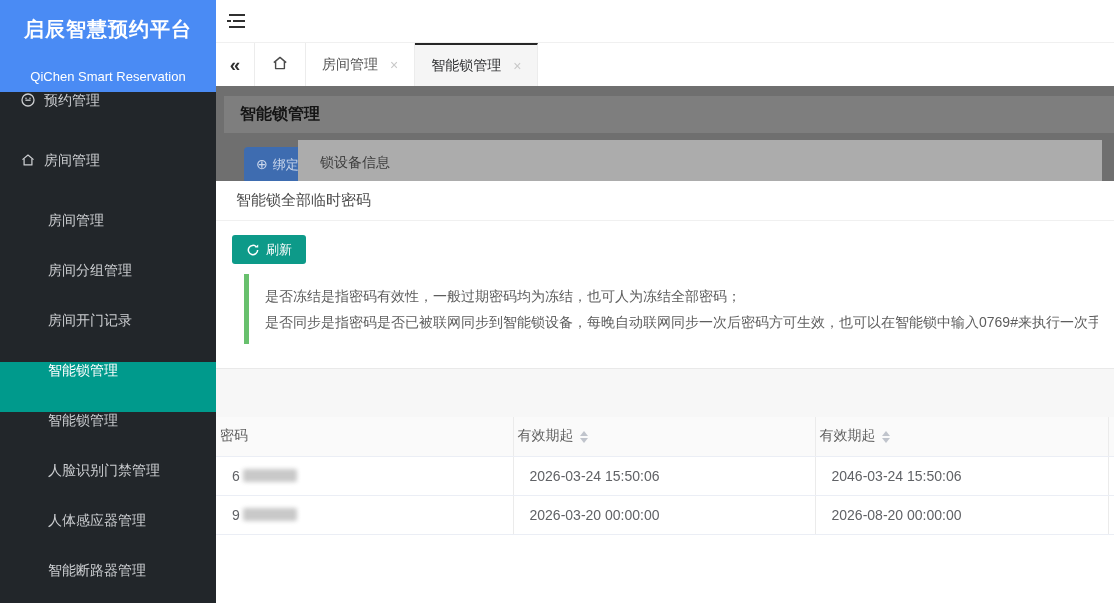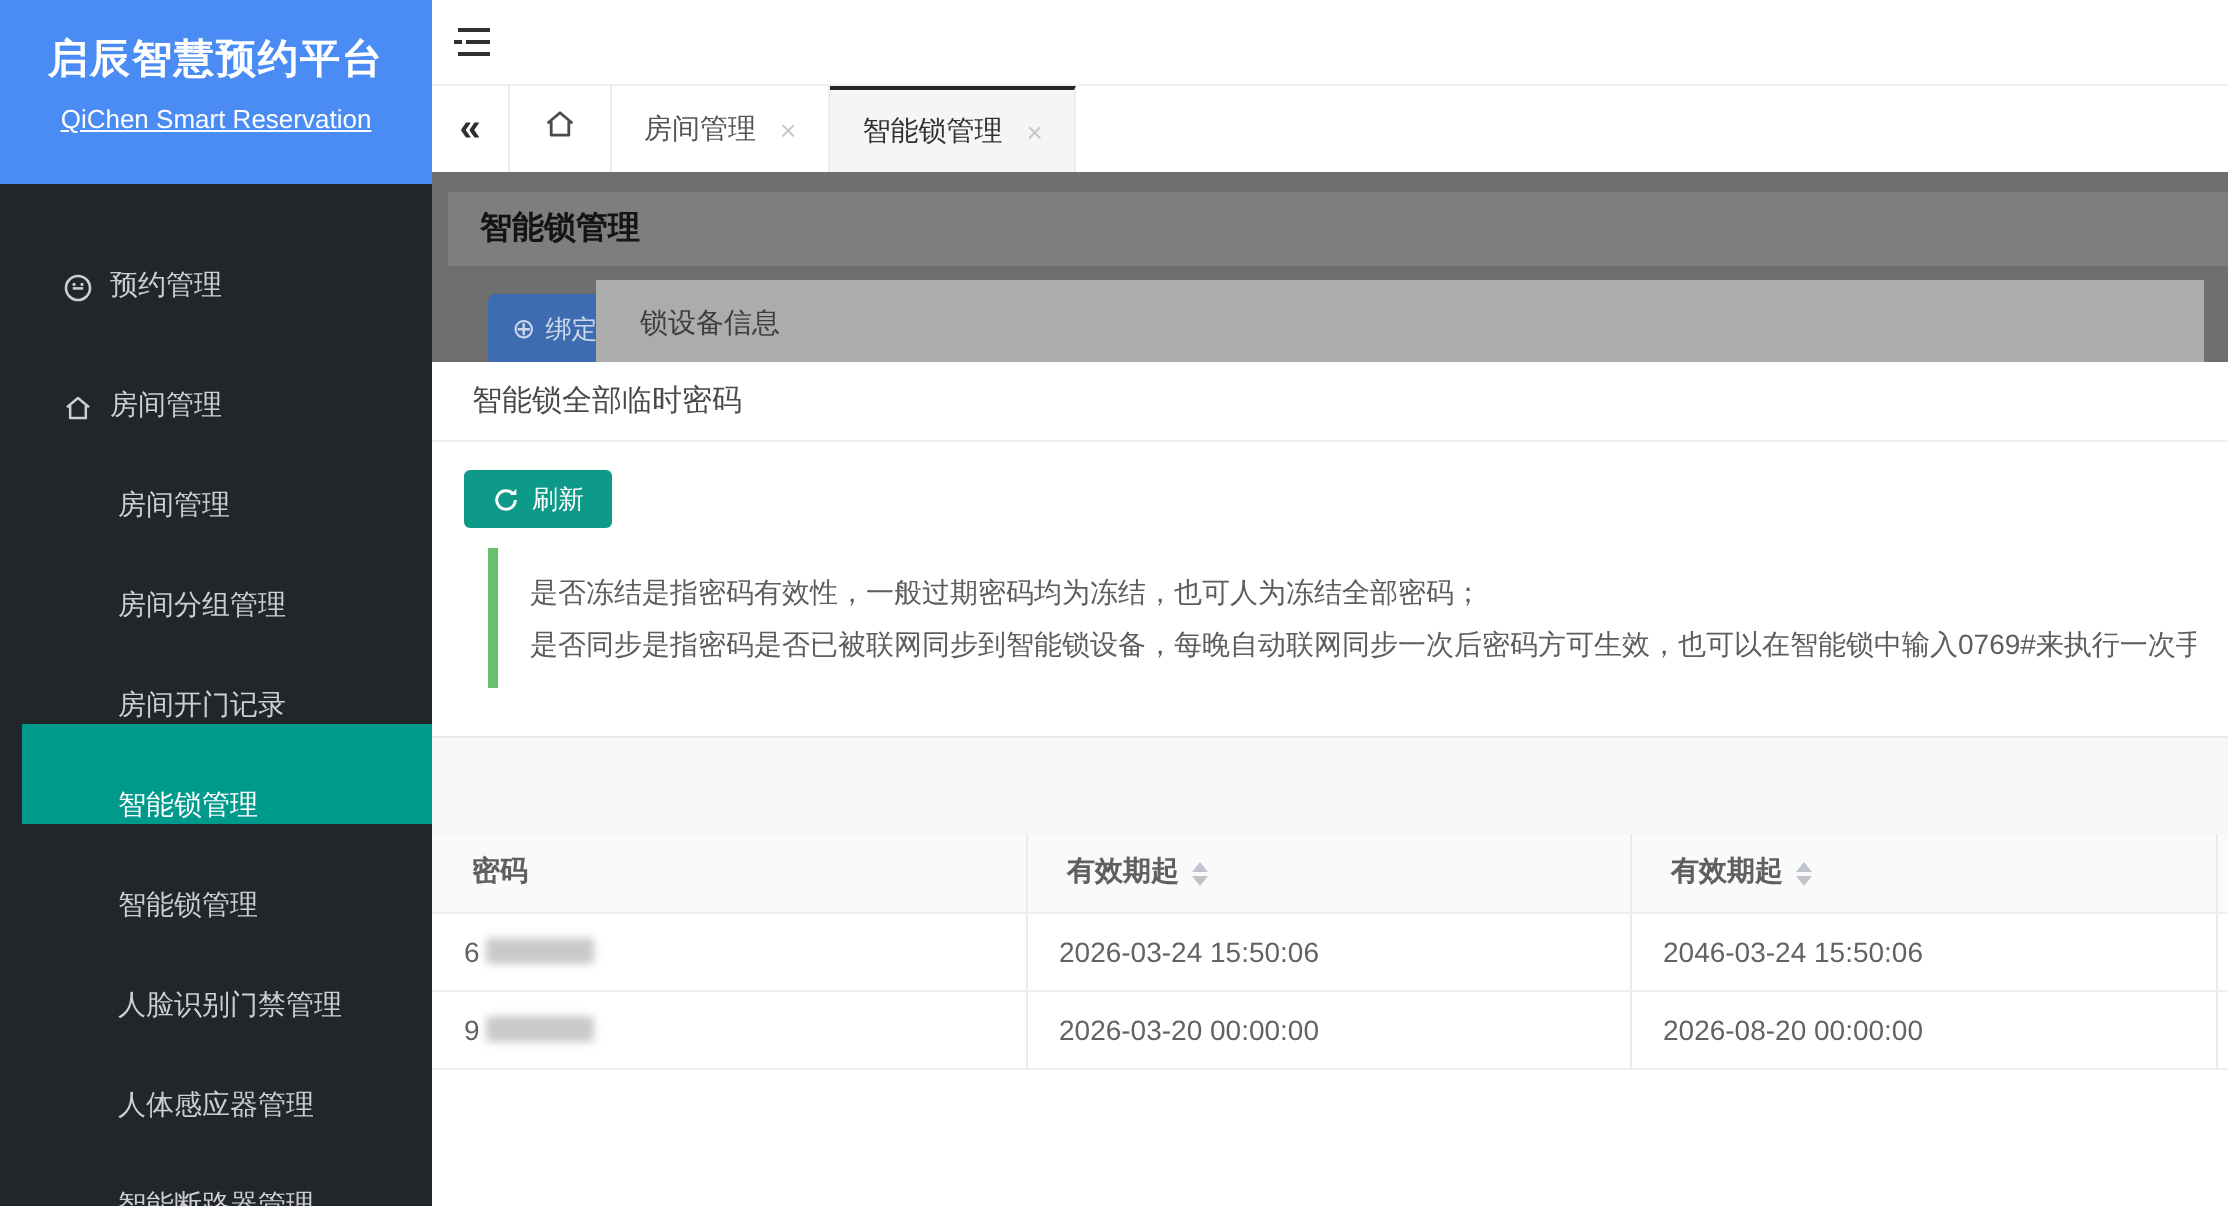--- a/index.html
+++ b/index.html
@@ -6,23 +6,23 @@
   html,body { width:1114px; height:603px; overflow:hidden;
     font-family:"Liberation Sans","DejaVu Sans",sans-serif; }
   #app { position:relative; width:1114px; height:603px; background:#fff; }
 
   
   .sidebar { position:absolute; left:0; top:0; width:216px; height:603px;
     background:var(--sidebar-bg); overflow:hidden; }
   .logo { height:92px; background:var(--brand-blue); color:#fff; text-align:center;
     padding-top:16px; }
   .logo h1 { font-size:20px; font-weight:bold; letter-spacing:1px; }
-  .logo p { font-size:13px; margin-top:9px;text-decoration:underline; }
-  .menu-item { display:flex; align-items:flex-end; color:#ccced1; font-size:14px;
-    cursor:pointer;margin-left:11px; }
+  .logo p { font-size:13px; margin-top:26px; }
+  .menu-item { display:flex; align-items:flex-start; color:#ccced1; font-size:14px;
+    cursor:pointer; }
   .menu-item.root { height:60px; padding-left:20px; }
   .menu-item.sub  { height:50px; padding-left:48px; }
   .menu-item.active { background:var(--teal); color:#fff; }
   .mi-icon { width:16px; height:16px; margin-right:8px; display:inline-flex; }
 
   
   .header { position:absolute; left:216px; top:0; width:898px; height:86px; background:#fff; }
   .header-top { height:43px; border-bottom:1px solid #f0f0f0; display:flex; align-items:center;
     padding-left:11px; }
   .fold-icon { width:18px; height:14px; position:relative; cursor:pointer; }
@@ -63,22 +63,22 @@
     align-items:center; padding-left:20px; font-size:15px; color:#4a4a4a; }
   .refresh-btn { margin:14px 0 0 16px; height:29px; padding:0 14px;
     background:var(--btn-teal); color:#fff; border:none; border-radius:3px;
     font-size:13px; display:inline-flex; align-items:center; gap:6px; cursor:pointer; }
   .alert { margin:10px 16px 0 28px; border-left:5px solid var(--alert-green);
     padding:9px 16px; white-space:nowrap; overflow:hidden; }
   .alert p { font-size:14px; color:#5d5d5d; line-height:26px; }
   .grayband { margin-top:24px; height:49px; background:#f7f7f7; border-top:1px solid #e9e9e9; }
   table { width:100%; border-collapse:collapse; table-layout:fixed; }
   col.c1{width:297px} col.c2{width:302px} col.c3{width:293px}
-  th { height:39px; background:#fafafa; font-weight:bold; font-size:14px; color:#5f5f5f;
-    text-align:left; padding-left:20px; border-right:1px solid #ebebeb;
+  th { height:39px; background:#fafafa; font-weight:normal; font-size:14px; color:#5f5f5f;
+    text-align:left; padding-left:4px; border-right:1px solid #ebebeb;
     border-bottom:1px solid #ebeef5; cursor:pointer; }
   td { height:39px; background:#fff; font-size:14px; color:#606266; padding-left:16px;
     border-right:1px solid #ebebeb; border-bottom:1px solid #ebeef5; }
   th:last-child, td:last-child { border-right:none; }
   .caret { display:inline-flex; flex-direction:column; margin-left:6px; vertical-align:middle; }
   .caret i { width:0; height:0; border-left:4px solid transparent; border-right:4px solid transparent; display:block; }
   .caret .up   { border-bottom:5px solid #c0c4cc; margin-bottom:2px; }
   .caret .down { border-top:5px solid #c0c4cc; }
   .redacted { display:inline-block; width:54px; height:13px; background:#c9c9c9;
     border-radius:2px; filter:blur(2px); margin-left:3px; vertical-align:-1px; }

